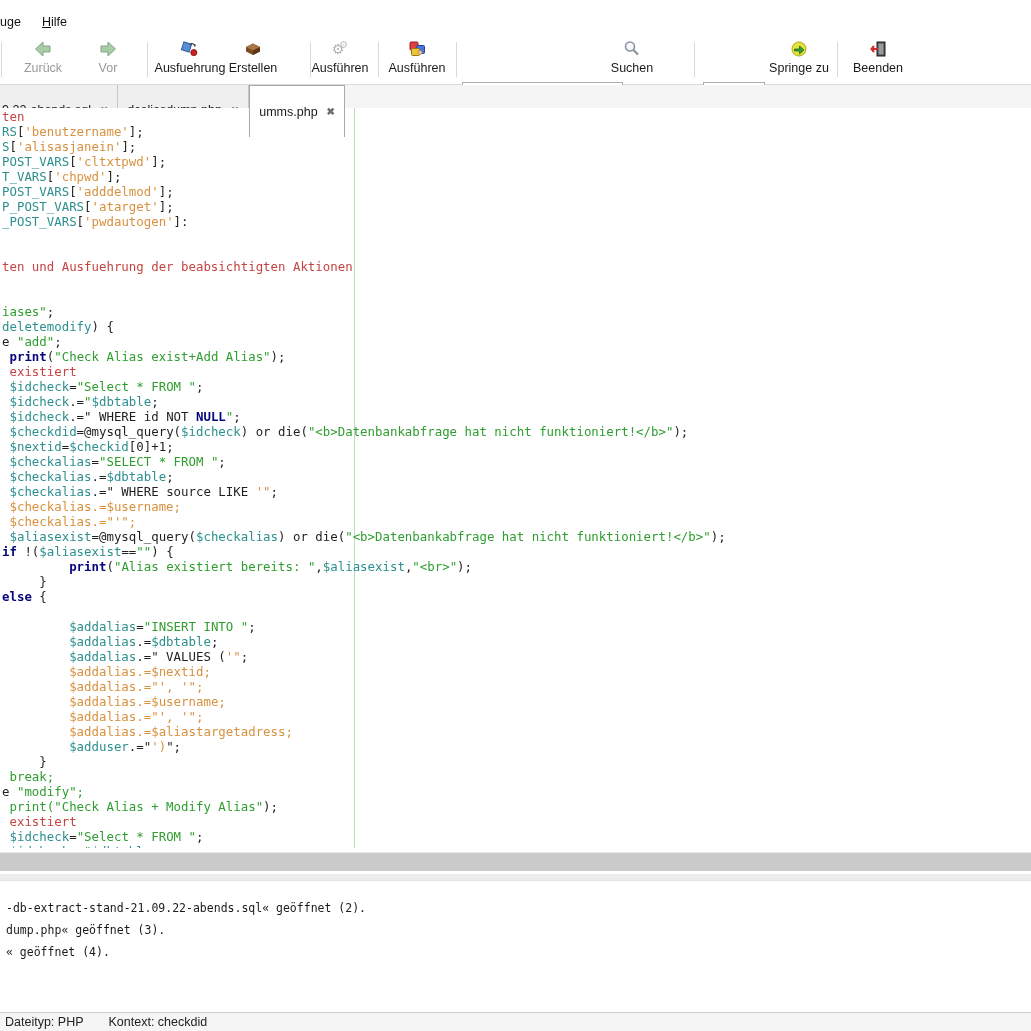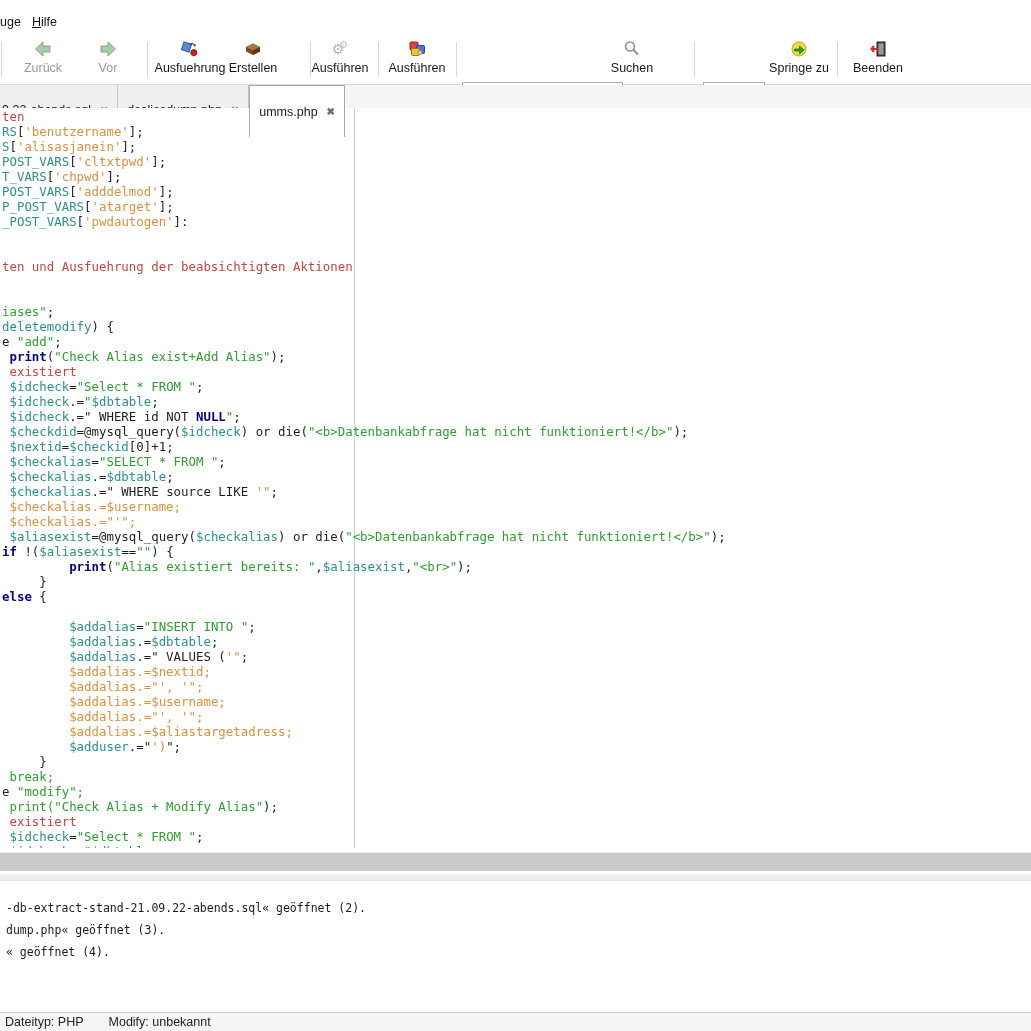--- a/index.html
+++ b/index.html
@@ -56,21 +56,21 @@
   #statusbar span{margin-right:25px;white-space:nowrap;}
   svg{display:block;}
 </style>
 </head>
 <body>
 
 <div id="app">
 
   <div id="menubar">
     <span class="menu-item" style="left:0px">uge</span>
-    <span class="menu-item" style="left:32px"><span class="mn-u">H</span><span>ilfe</span></span>
+    <span class="menu-item" style="left:42px"><span class="mn-u">H</span><span>ilfe</span></span>
   </div>
 
   <div id="toolbar">
     <div class="tsep" style="left:1px"></div>
 
     <div class="tbtn" style="left:43px">
       <span class="ticon dis-icon">
         <svg width="20" height="20" viewBox="0 0 20 20">
             <path d="M10 3 L2.5 10 L10 17 L10 13 L17 13 L17 7 L10 7 Z" fill="#93bf93" stroke="#678f67" stroke-width="1"></path>
           </svg>
@@ -216,16 +216,16 @@
   <div id="splitter"></div>
 
   <div id="messages">
       <div class="msg-line">-db-extract-stand-21.09.22-abends.sql« geöffnet (2).</div>
       <div class="msg-line">dump.php« geöffnet (3).</div>
       <div class="msg-line">« geöffnet (4).</div>
     </div>
 
   <div id="statusbar">
     <span>Dateityp: PHP</span>
-    <span>Modify: unbekannt</span>
+    <span>Kontext: checkdid</span>
   </div>
 
 </div>
 
 </body></html>

